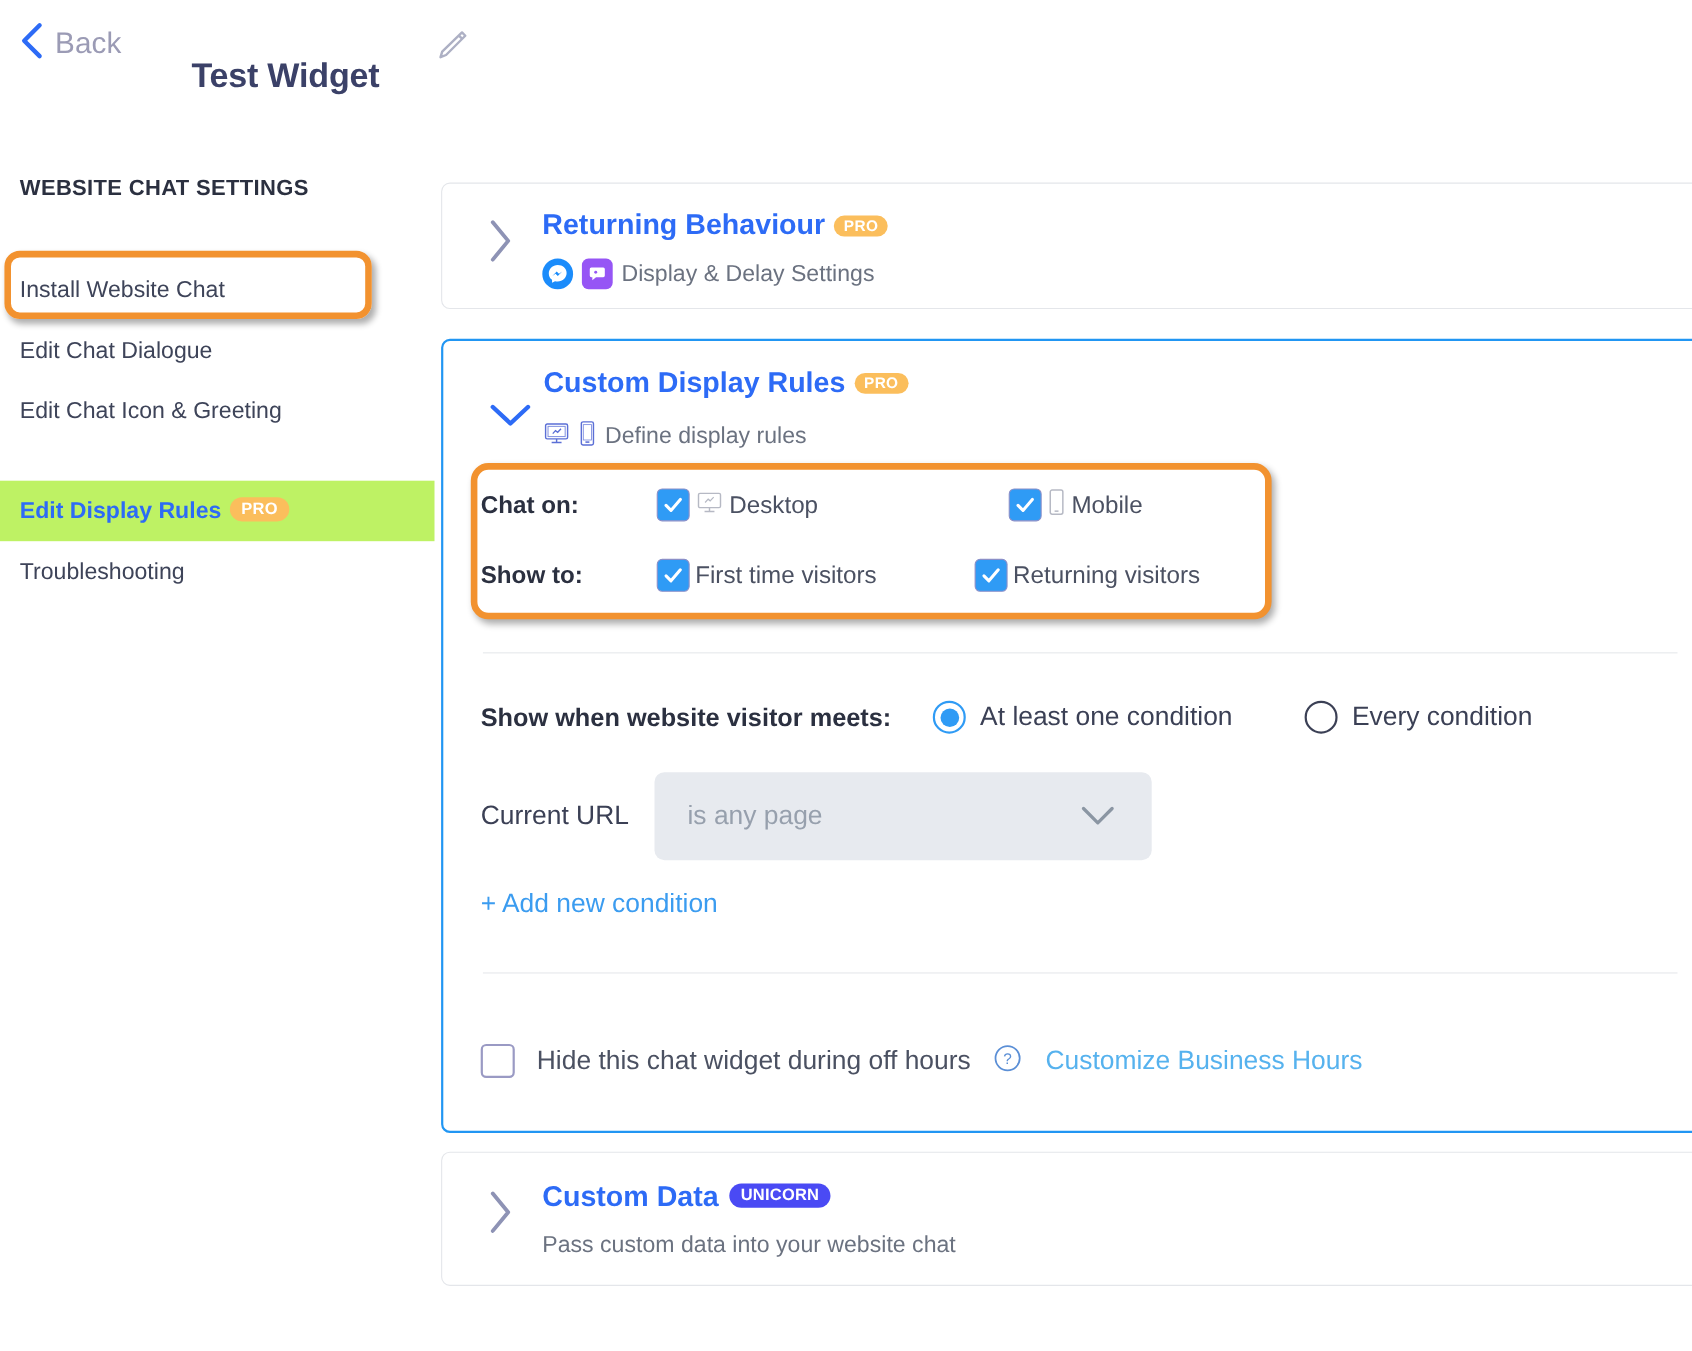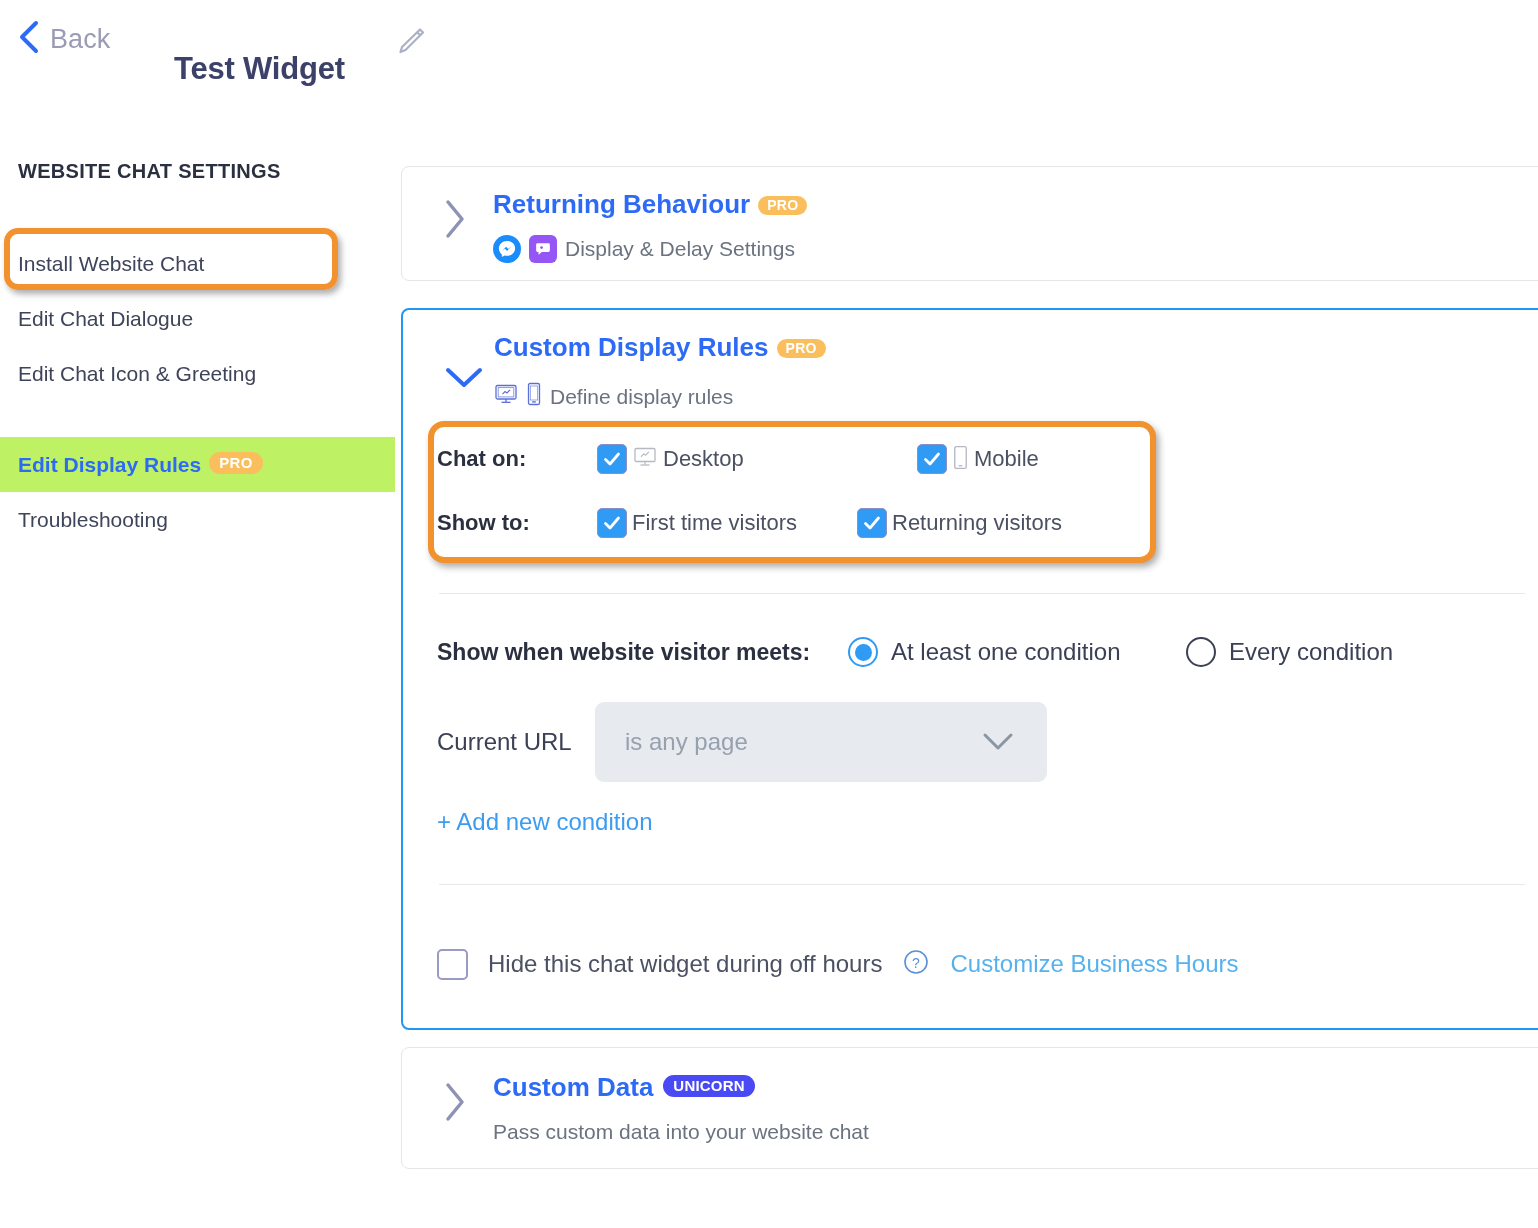--- a/index.html
+++ b/index.html
@@ -348,21 +348,21 @@
         <rect x="2.5" y="1.5" width="11" height="21" rx="1.6" fill="none" stroke="#b6b9c4" stroke-width="1.3"></rect>
         <rect x="6.3" y="19.2" width="3.4" height="1.3" fill="#b6b9c4"></rect>
       </svg>
     </span>
     <span class="opt-text">Mobile</span>
   </span>
 </div>
 
 <div class="showrow" style="left:437px; top:508px;">
   <span class="showrow-label">Show to:</span>
-  <span class="opt" style="width:260px">
+  <span class="opt" style="width:289px">
     <span class="cb">
       <svg width="20" height="20" viewBox="0 0 20 20">
         <polyline points="3.5,10.5 8,15 16.5,5" fill="none" stroke="#fff" stroke-width="2.8" stroke-linecap="round" stroke-linejoin="round"></polyline>
       </svg>
     </span>
     <span class="opt-text">First time visitors</span>
   </span>
   <span class="opt">
     <span class="cb">
       <svg width="20" height="20" viewBox="0 0 20 20">

